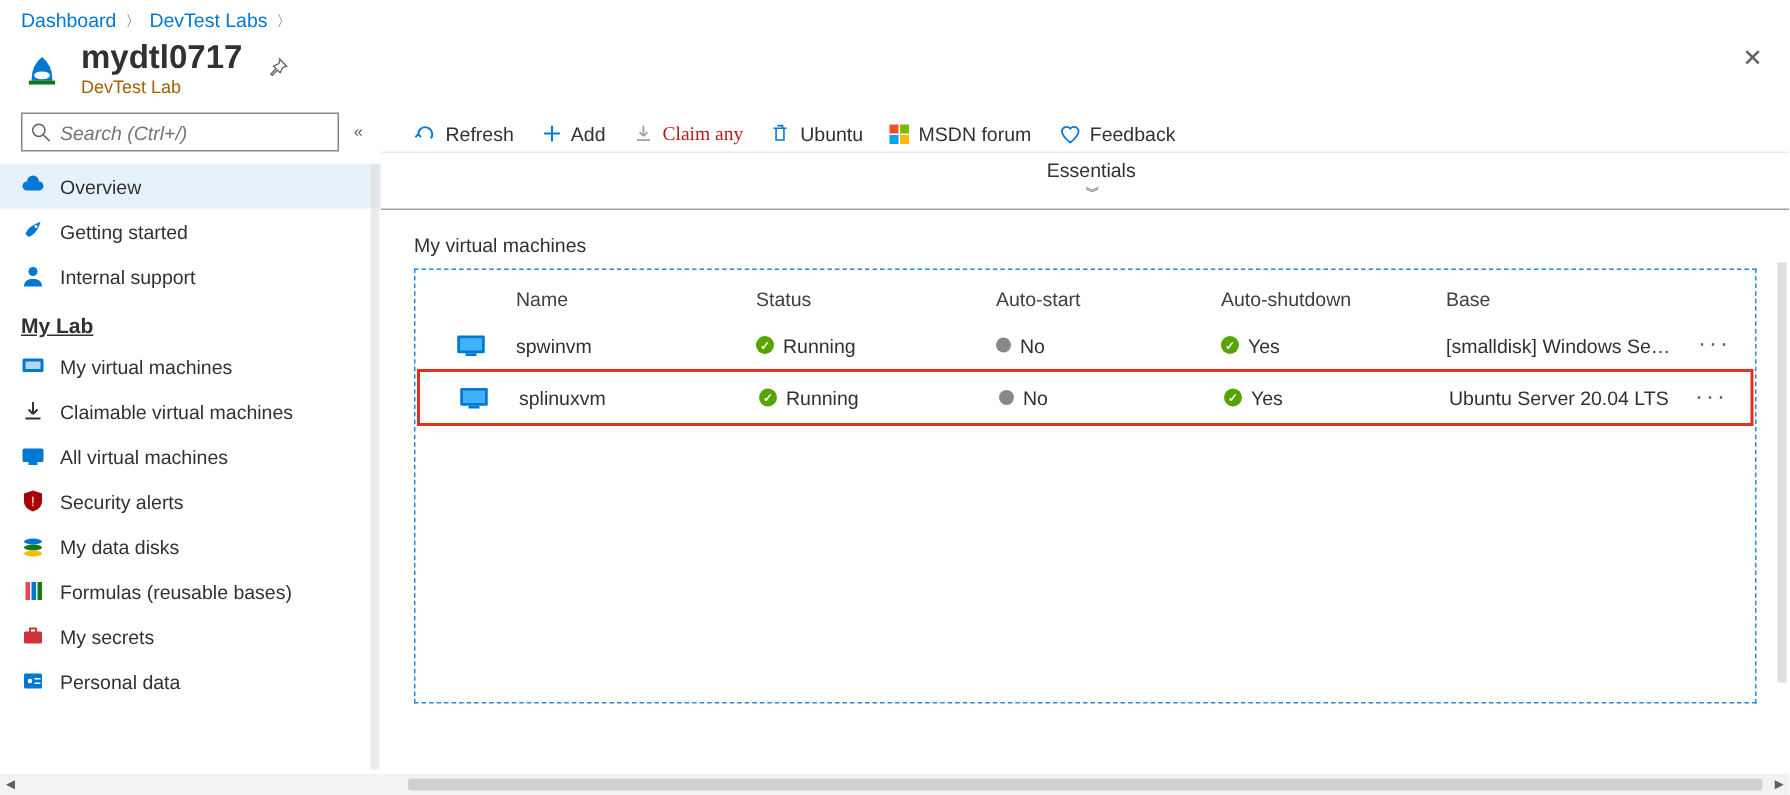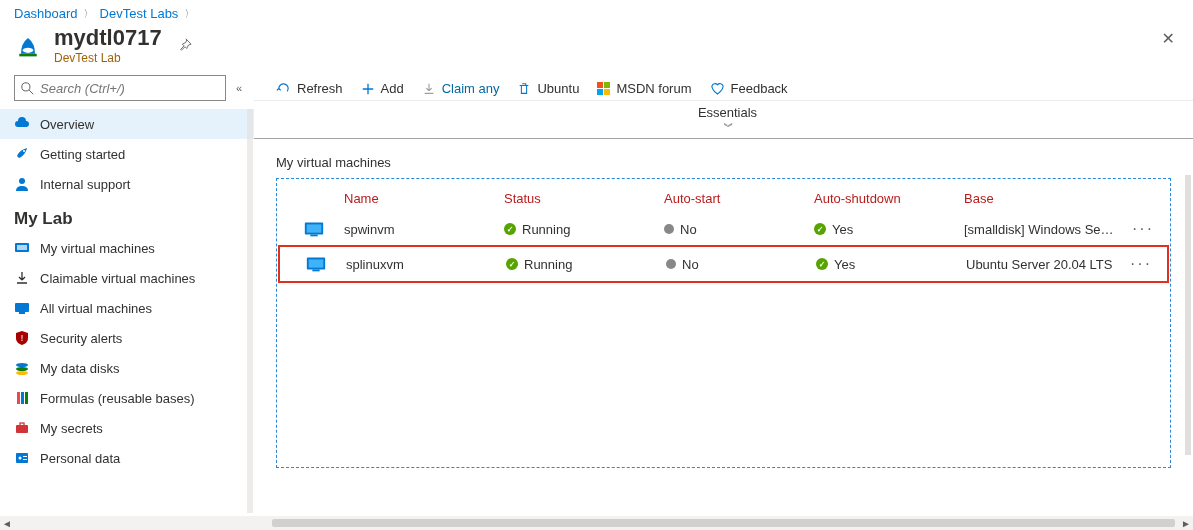--- a/index.html
+++ b/index.html
@@ -99,23 +99,24 @@
     align-items: center;
     gap: 10px;
     padding: 7px 14px;
     cursor: pointer;
     font-size: 13px;
     color: #323130;
   }
   .side-item.active { background: #e6f2fb; }
   .side-section-title {
     padding: 10px 14px 4px 14px;
-    font-size: 17px;
+    font-size: 14px;
     font-weight: 600;
     color: #323130;
+    text-decoration: underline;
   }
   .side-icon { width: 16px; height: 16px; display:inline-flex; align-items:center; justify-content:center; }
 
   
   .content {
     flex: 1;
     display: flex;
     flex-direction: column;
     position: relative;
     overflow: hidden;
@@ -127,21 +128,21 @@
     padding: 6px 14px 4px 22px;
     font-size: 13px;
   }
   .tool-btn {
     display: inline-flex;
     align-items: center;
     gap: 6px;
     color: #323130;
     cursor: pointer;
   }
-  .tool-btn.disabled { color: #0369a1; cursor: default; }
+  .tool-btn.disabled { color: #b91c1c; cursor: default; font-family: Liberation Serif, serif; }
   .tool-btn .ic { color: #0078d4; }
   .tool-btn.disabled .ic { color: #a19f9d; }
   .essentials-bar {
     display: flex;
     align-items: center;
     justify-content: space-between;
     border-top: 1px solid #edebe9;
     border-bottom: 1px solid #a3a3a3;
     padding: 4px 14px 4px 22px;
     font-size: 13px;
@@ -164,21 +165,21 @@
   }
   .vm-table { width: 100%; }
   .vm-head, .vm-row {
     display: grid;
     grid-template-columns: 60px 160px 160px 150px 150px 1fr 40px;
     align-items: center;
     padding: 6px 6px;
     font-size: 13px;
   }
   .vm-head { color: #323130; font-weight: 400; }
-  .vm-head > div { color:#b91c1c; }
+  .vm-head > div { color:#404040; }
   .vm-row { cursor: pointer; }
   .vm-row.highlight {
     border: 2px solid #e0301e;
     margin: -1px 0;
   }
   .vm-icon-cell { display:flex; justify-content:center; }
   .status-cell, .auto-cell { display:flex; align-items:center; gap:6px; }
   .dot-green { width:12px; height:12px; border-radius:50%; background:#57a300; display:inline-flex; align-items:center; justify-content:center; }
   .dot-green::after { content:"✓"; color:#fff; font-size:8px; font-weight:bold; }
   .dot-gray { width:10px; height:10px; border-radius:50%; background:#8a8886; }

